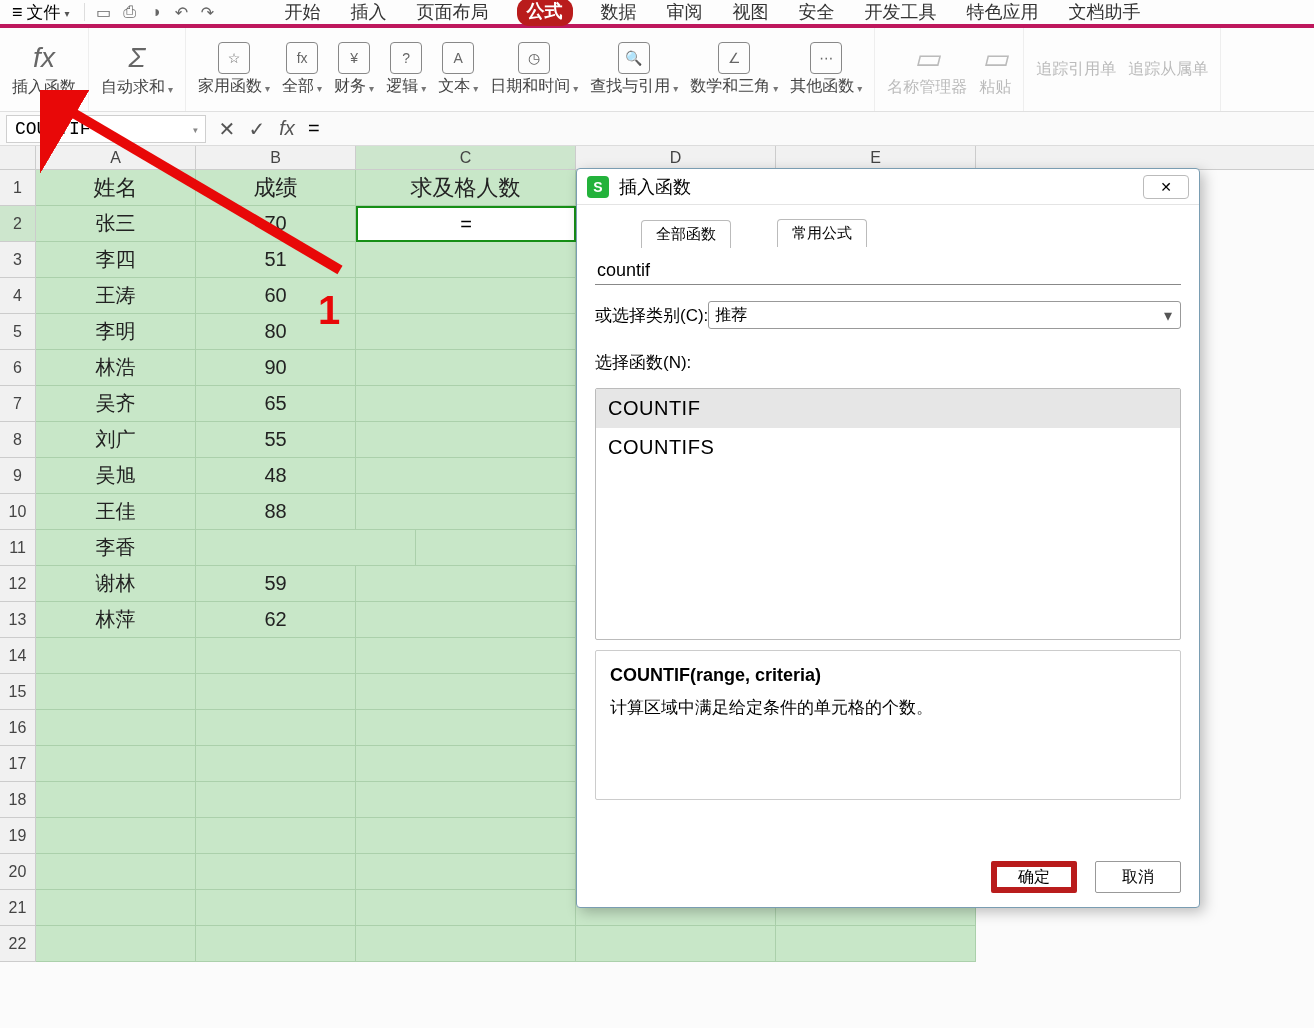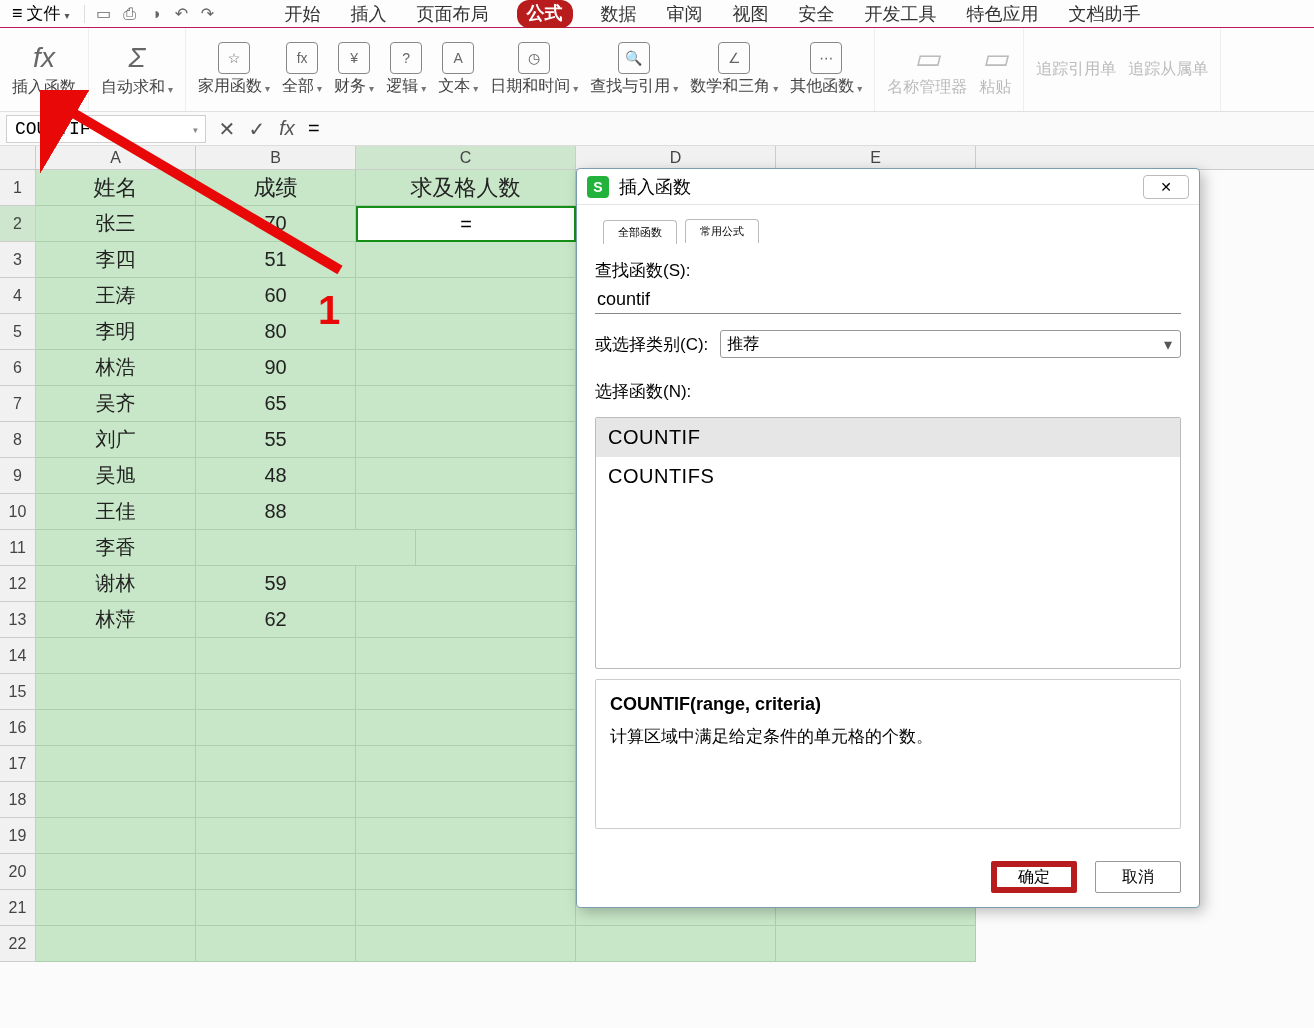--- a/index.html
+++ b/index.html
@@ -12,21 +12,21 @@
     overflow: hidden;
     position: relative;
   }
   
   .menubar {
     height: 28px;
     display: flex;
     align-items: center;
     padding: 2px 6px;
     background: #fdfdfd;
-    border-bottom: 1px solid #be185d;
+    border-bottom: 4px solid #be185d;
     gap: 4px;
   }
   .menubar .file-btn {
     display: flex; align-items: center; gap: 4px;
     font-size: 17px; padding: 0 6px;
   }
   .menubar .hamburger::before { content: "\2261"; font-size: 18px; }
   .menubar .file-btn .chev::after { content: "\25BE"; font-size: 10px; color: #555; }
   .menubar .sep { width: 1px; height: 18px; background: #ddd; margin: 0 4px; }
   .qat-icon { width: 22px; height: 20px; display:flex; align-items:center; justify-content:center; color:#666; font-size:16px; }
@@ -115,25 +115,25 @@
   .dlg-title .app-ico {
     width:22px; height:22px; background:#23b23b; border-radius:4px;
     display:flex; align-items:center; justify-content:center; color:#fff; font-weight:700; font-size:14px;
   }
   .dlg-title .x {
     margin-left:auto; width:46px; height:24px; border:1px solid #bbb; border-radius:4px;
     display:flex; align-items:center; justify-content:center; font-size:14px;
   }
   .dlg-body { padding:8px 18px 14px 18px; display:flex; flex-direction:column; gap:10px; height:calc(100% - 36px); }
   .dlg-tabs { display:flex; gap:8px; padding:6px 0 0 8px; }
-  .dlg-tab { border:1px solid #bbb; border-bottom:none; padding:4px 14px; font-size:11px; background:#fff; border-radius:4px 4px 0 0; }
+  .dlg-tab { border:1px solid #bbb; border-bottom:none; padding:4px 14px; font-size:15px; background:#fff; border-radius:4px 4px 0 0;margin-left:38px; }
   .dlg-tab.active { position:relative; top:1px; background:#fff; }
   .fld-label { font-size:17px; margin:6px 0 4px; }
   .fld-input { width:100%; border:none; border-bottom:1px solid #888; font-size:18px; padding:3px 2px; font-family:"Microsoft YaHei",sans-serif; outline:none; }
-  .fld-row { display:flex; align-items:center; gap:12px; margin:6px 0; }
+  .fld-row { display:flex; align-items:center; margin:6px 0; }
   .fld-select { flex:1; height:28px; border:1px solid #999; border-radius:3px; background:#fff; font-size:16px; padding:0 6px; position:relative; display:flex; align-items:center; }
   .fld-select::after { content:"\25BE"; position:absolute; right:8px; color:#555; }
   .listbox { border:1px solid #bbb; height:252px; overflow:auto; border-radius:2px; }
   .listitem { padding:8px 12px; font-size:20px; letter-spacing:.5px; }
   .listitem.sel { background:#e6e6e6; }
   .desc-box { border:1px solid #ccc; border-radius:2px; padding:14px; font-size:17px; min-height:150px; }
   .desc-box .sig { font-weight:700; margin-bottom:10px; font-size:18px; }
   .dlg-btns { display:flex; gap:18px; justify-content:flex-end; margin-top:auto; }
   .dlg-btn { width:86px; height:32px; border:1px solid #999; background:#fff; font-size:16px; border-radius:2px; }
   .dlg-btn.primary { border:6px solid #b91c1c; }
@@ -506,21 +506,20 @@
     <span style="font-size:18px;">插入函数</span>
     <span class="x">✕</span>
   </div>
   <div class="dlg-body">
     <div class="dlg-tabs">
       <div class="dlg-tab active">全部函数</div>
       <div class="dlg-tab">常用公式</div>
     </div>
 
     <div>
-      <div class="fld-label">查找函数(S):</div>
       <input class="fld-input" value="countif" style="">
     </div>
 
     <div class="fld-row">
       <span class="fld-label" style="margin:0">或选择类别(C):</span>
       <div class="fld-select">
         <span>推荐</span>
       </div>
     </div>
 

